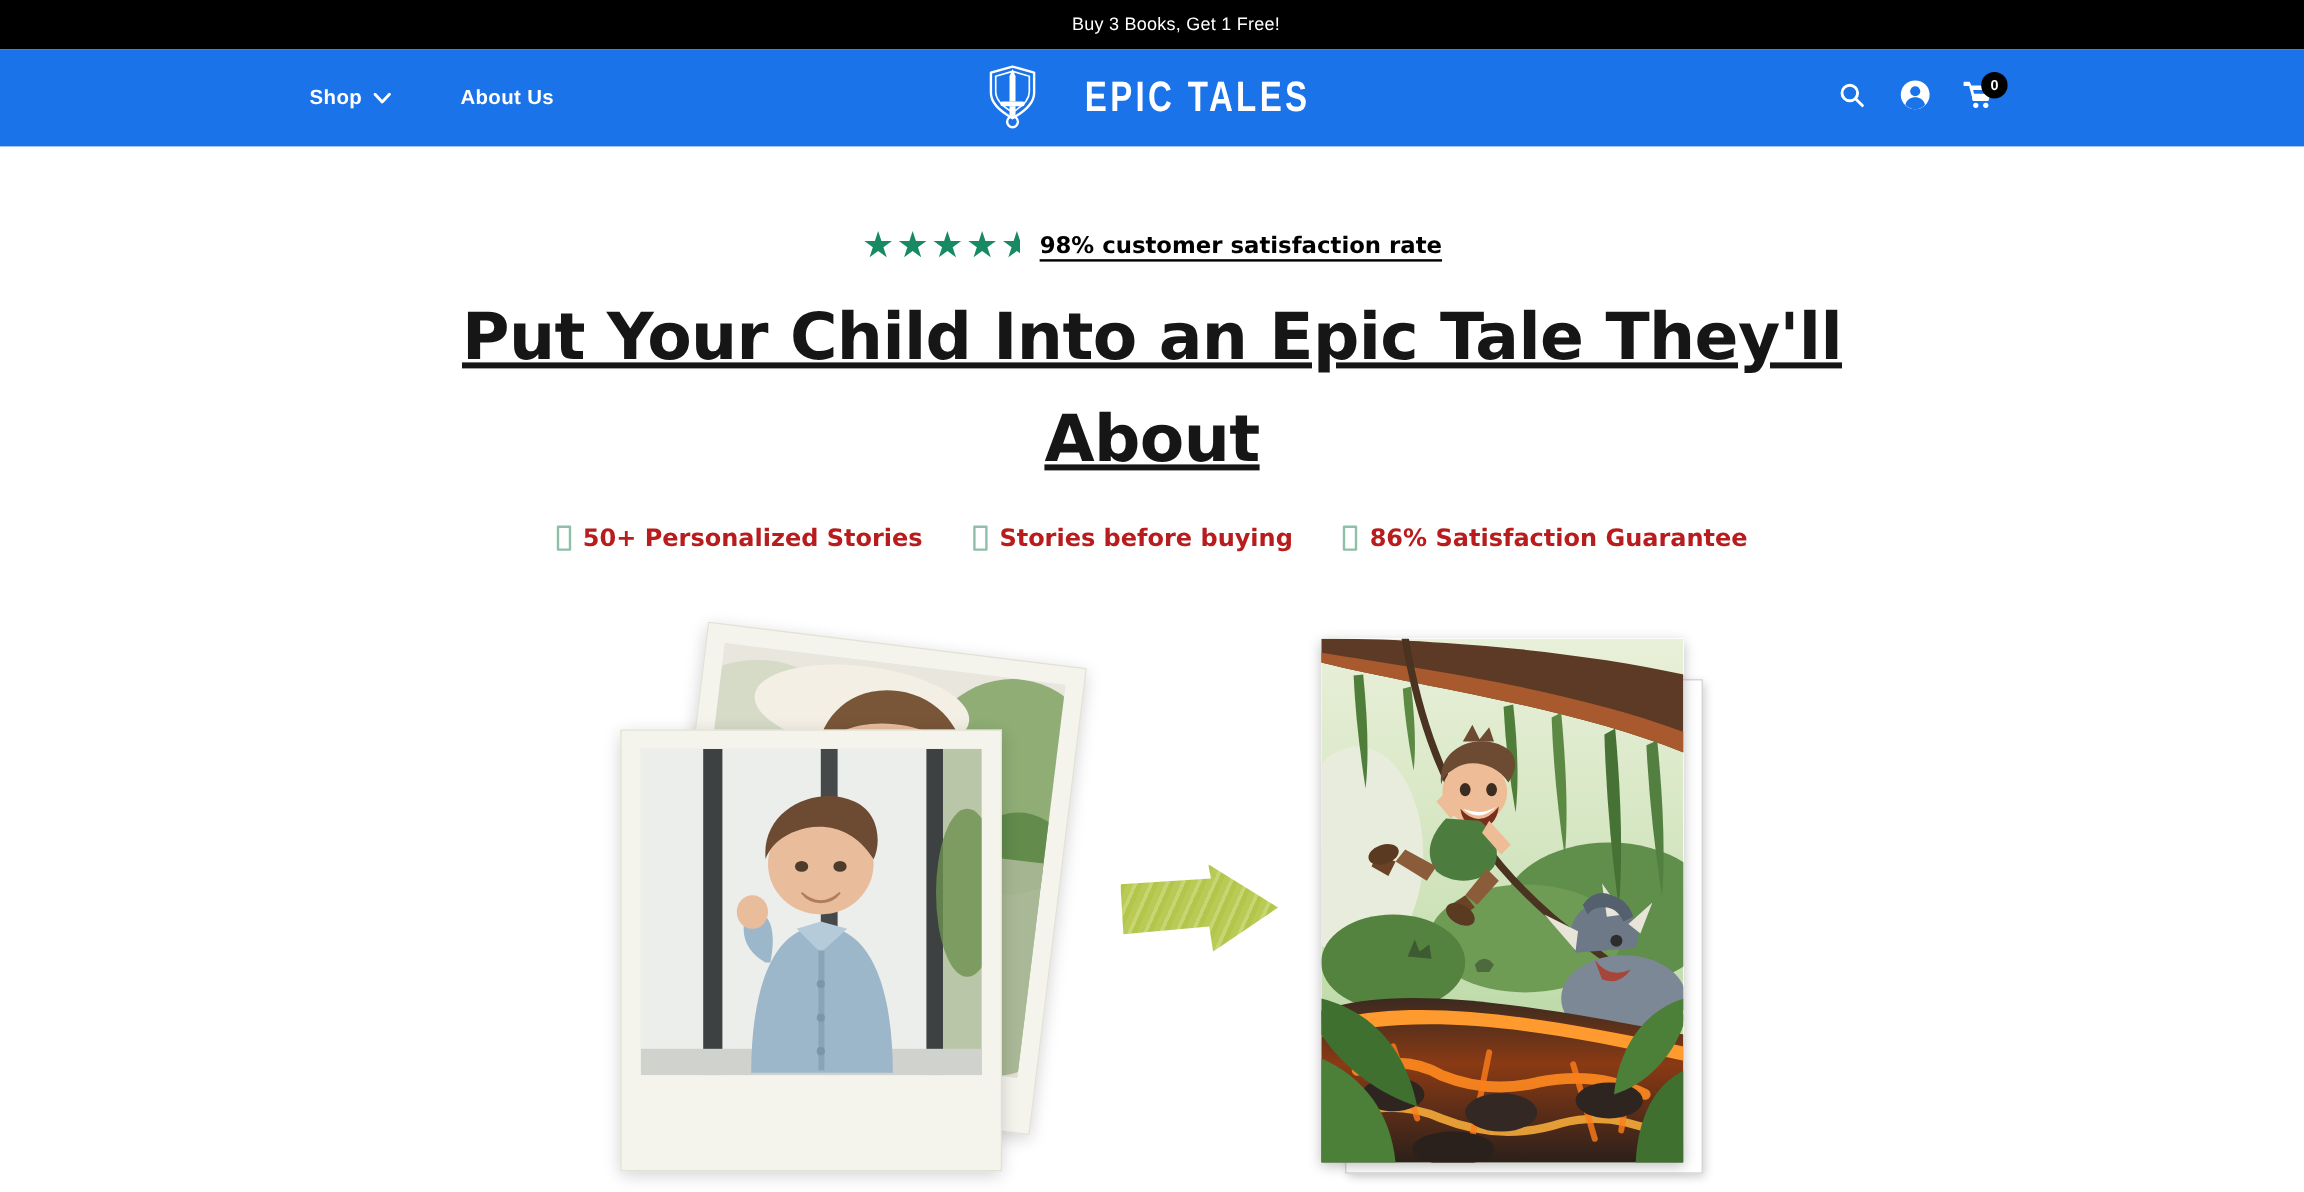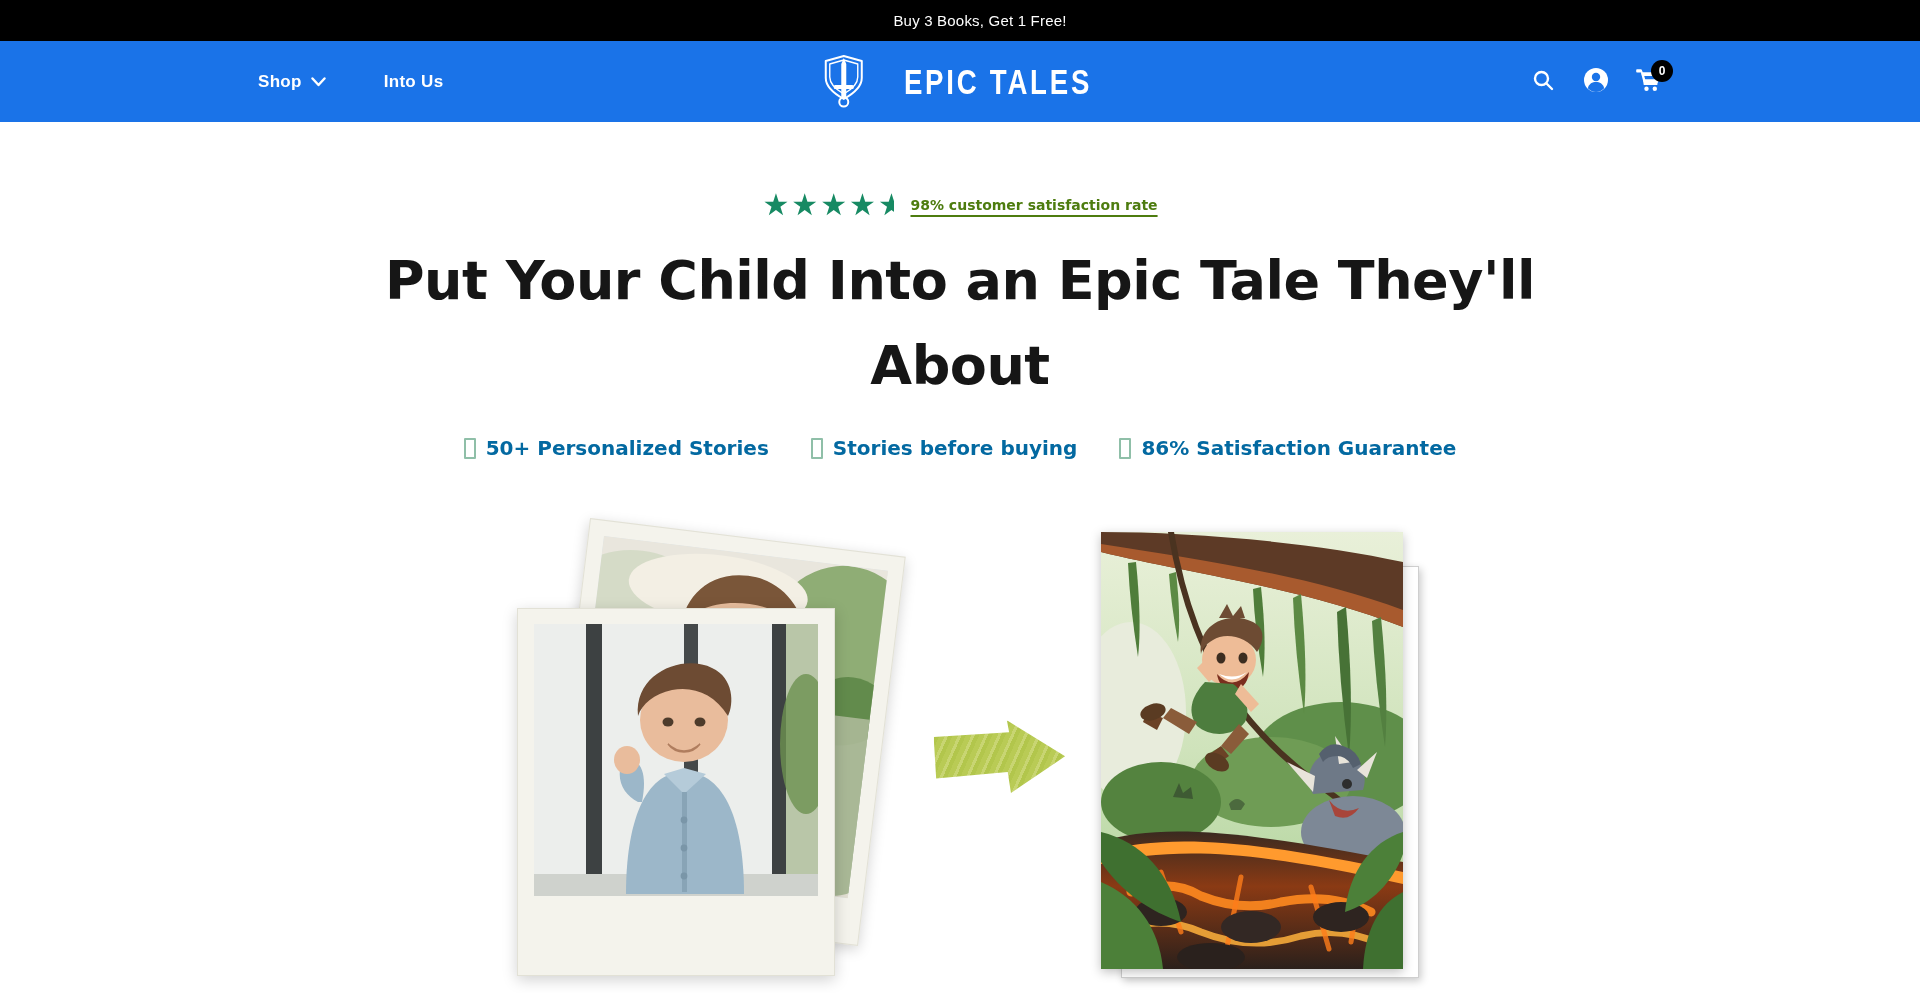--- a/index.html
+++ b/index.html
@@ -30,28 +30,28 @@
                 font-size:12px; font-weight:700; display:flex;
                 align-items:center; justify-content:center; }
 
   
   .hero { text-align:center; }
   .rating-row { margin-top:70px; display:flex; align-items:center;
                 justify-content:center; gap:16px; }
   .stars { display:flex; align-items:center; color:#178a63; font-size:30px;
            line-height:26px; letter-spacing:2px; }
   .star-half { display:inline-block; width:.55em; overflow:hidden; }
-  .rating-link { font-size:14px; font-weight:700; color:#4d7c0f;
+  .rating-link { font-size:19px; font-weight:700; color:#000000;
                  text-decoration:underline; text-underline-offset:5px;
                  text-decoration-thickness:2px; font-family:"DejaVu Sans", sans-serif; }
   h1.title { margin-top:20px; font-size:54px; line-height:85px; font-weight:700;
-             color:#161616; font-family:"DejaVu Sans", sans-serif; letter-spacing:-.5px; }
+             color:#161616; font-family:"DejaVu Sans", sans-serif; letter-spacing:-.5px;text-decoration:underline; }
   .features { margin-top:28px; display:flex; justify-content:center; gap:42px; }
   .feature { display:flex; align-items:center; gap:10px; font-size:20px;
-             font-weight:700; color:#0369a1; font-family:"DejaVu Sans", sans-serif; }
+             font-weight:700; color:#b91c1c; font-family:"DejaVu Sans", sans-serif; }
   .check-box { width:12px; height:21px; border:2px solid #8fbfa8; border-radius:1px; }
 
   
   .visuals { margin-top:72px; display:flex; justify-content:center;
              align-items:flex-start; gap:36px; }
 
   
   .photo-stack { position:relative; width:380px; height:452px; }
   .polaroid { position:absolute; background:#f4f3ec; border:1px solid #e2e1d6;
               box-shadow:0 4px 14px rgba(0,0,0,.18); }
@@ -87,21 +87,21 @@
   <div class="nav-left">
     <div class="nav-item">
       <span>Shop</span>
       <span>
         <svg width="15" height="10" viewBox="0 0 15 10">
             <polyline points="1.5,1.5 7.5,8 13.5,1.5" fill="none" stroke="#fff" stroke-width="2.4" stroke-linecap="round" stroke-linejoin="round"></polyline>
           </svg>
       </span>
     </div>
     <div class="nav-item">
-      <span>Into Us</span>
+      <span>About Us</span>
     </div>
   </div>
 
   <div class="logo">
     <span>
       <svg width="48" height="56" viewBox="0 0 48 56" fill="none" stroke="#fff" stroke-width="2" stroke-linejoin="round" stroke-linecap="round">
         <path d="M24 4 L42 9 V26 C42 35 33 42 24 47 C15 42 6 35 6 26 V9 Z"></path>
         <path d="M24 8 L38 12 V25 C38 32 31 38 24 42 C17 38 10 32 10 25 V12 Z" stroke-width="1.4"></path>
         <path d="M24 6 L21.5 12 V33 H26.5 V12 Z" fill="#fff" stroke="none"></path>
         <rect x="14" y="33" width="20" height="4" rx="1.5" fill="#fff" stroke="none"></rect>

